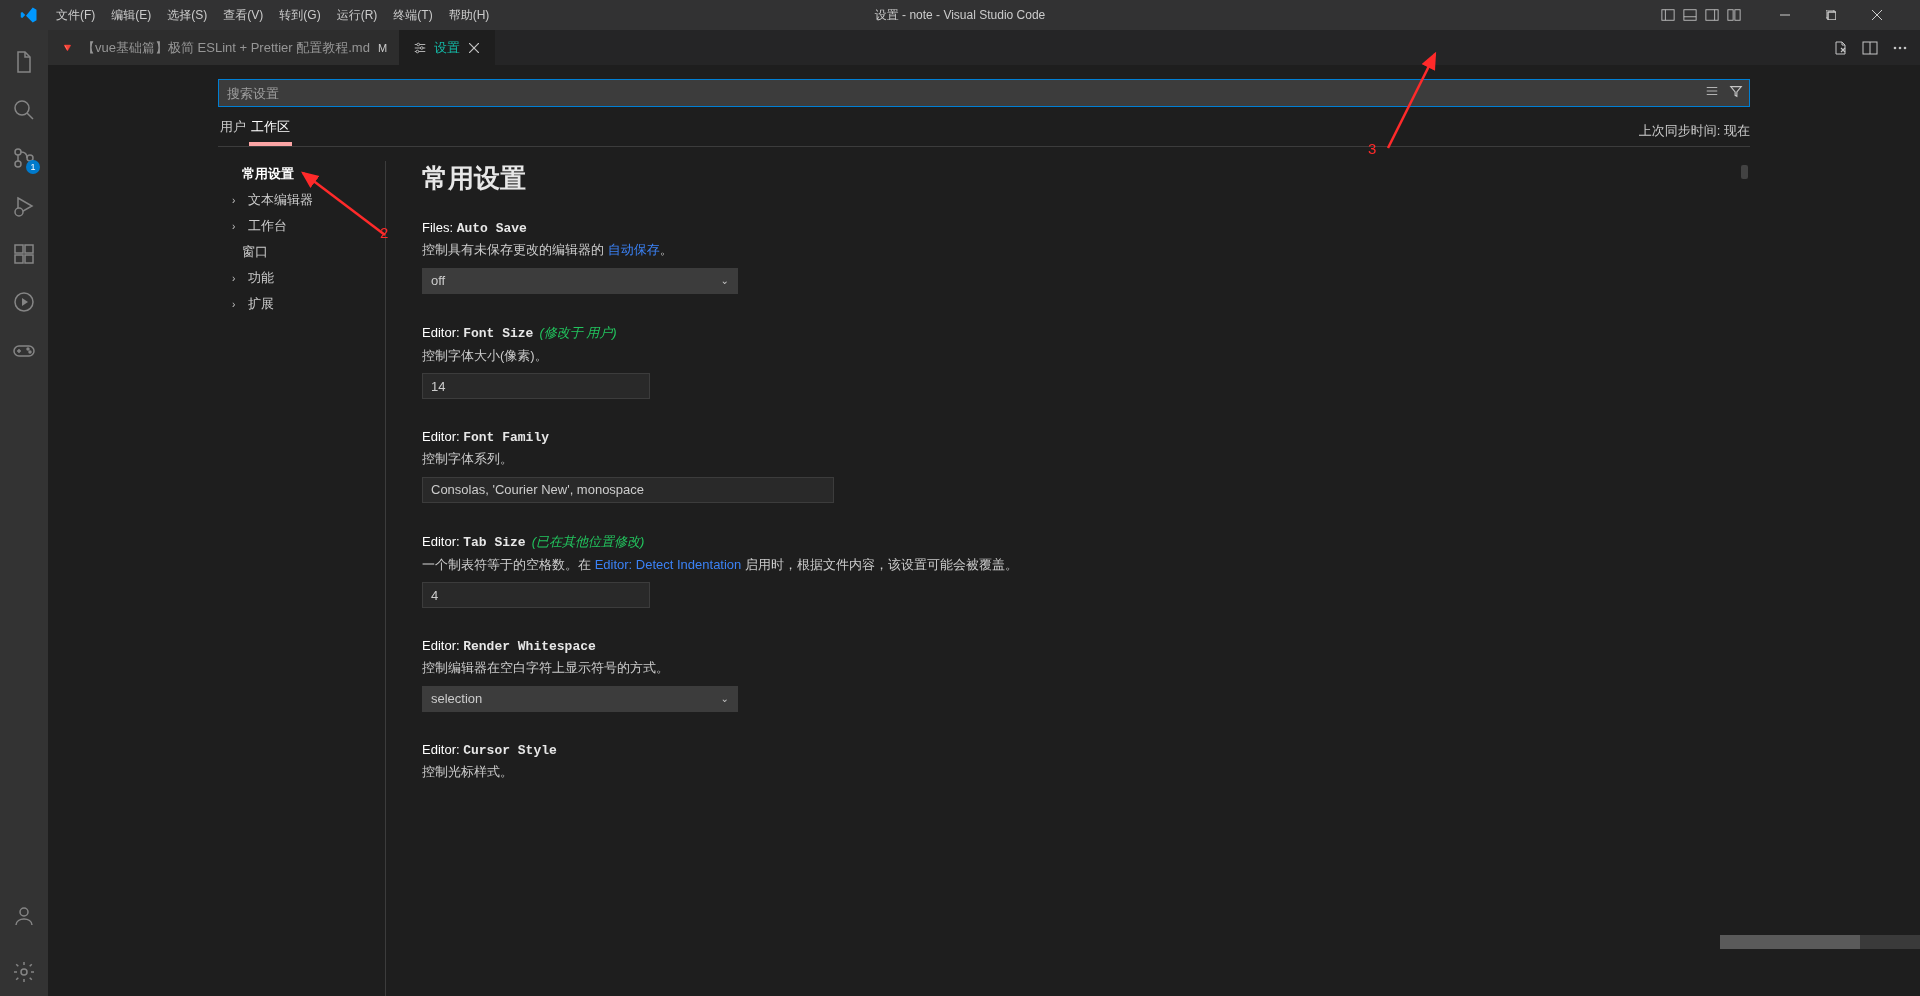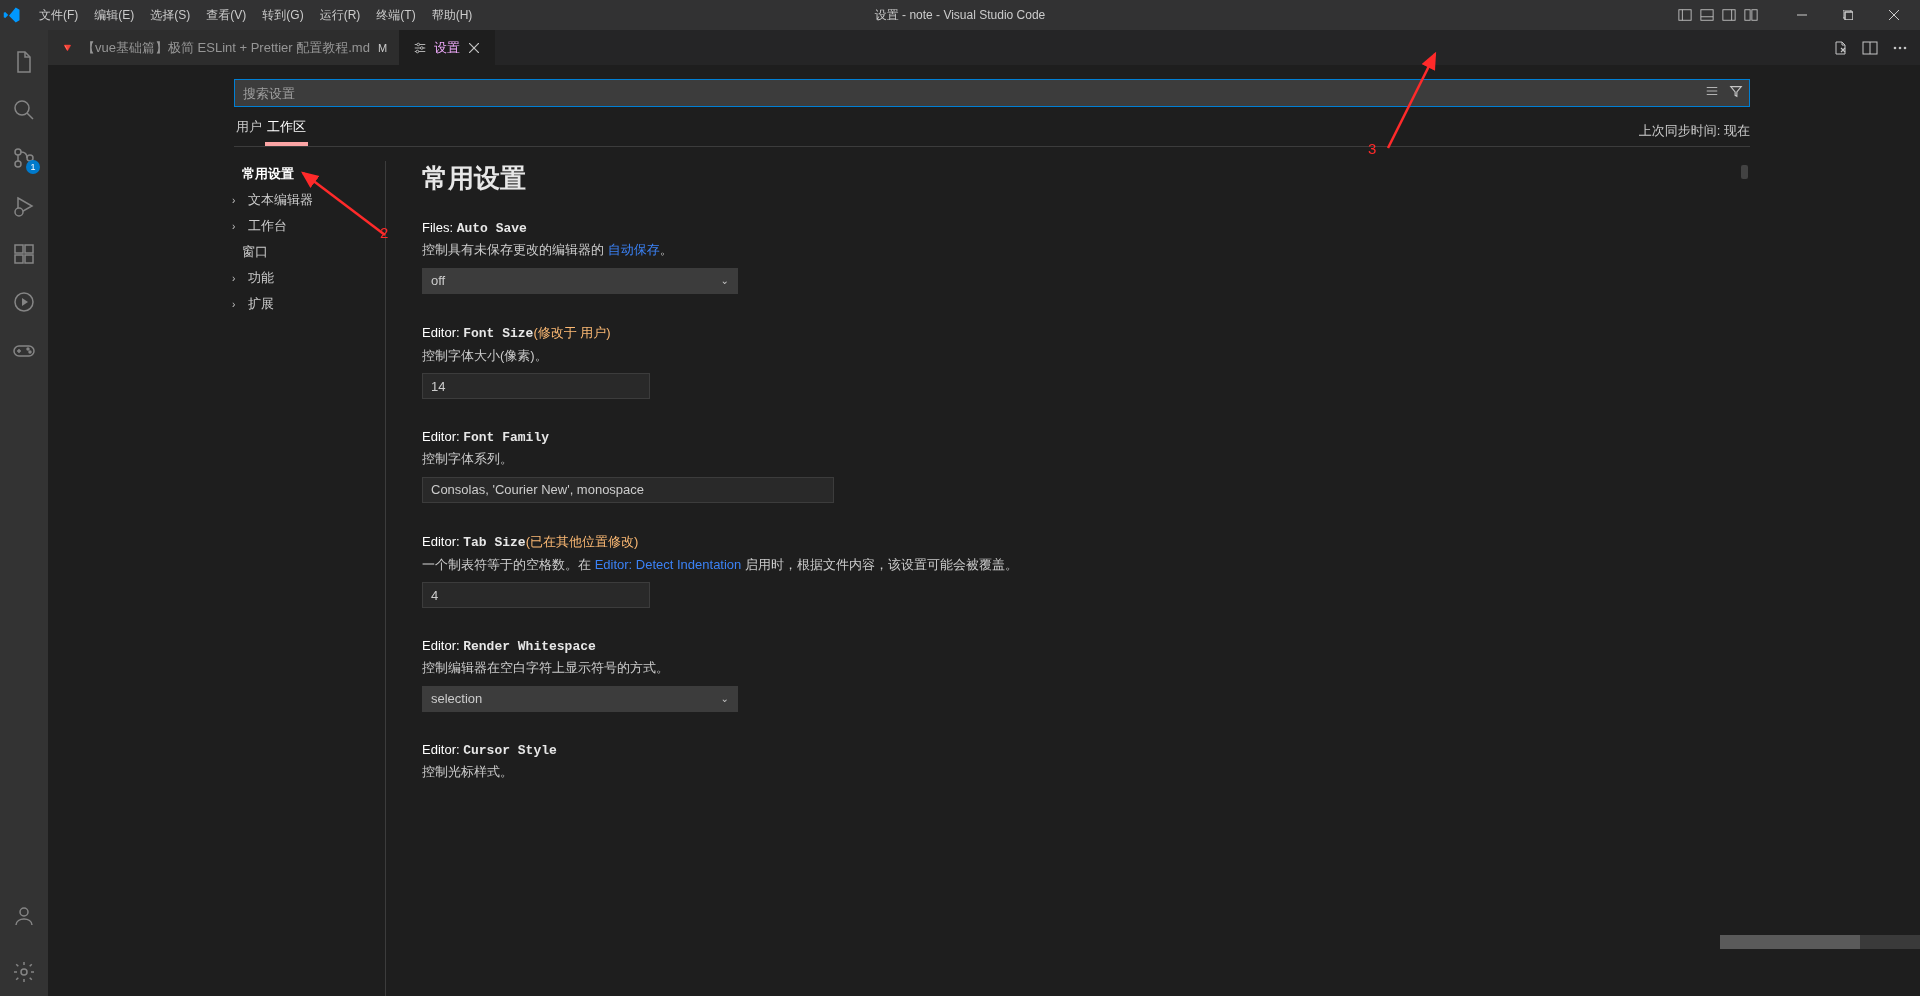--- a/index.html
+++ b/index.html
@@ -5,21 +5,21 @@
   * { box-sizing: border-box; margin: 0; padding: 0; }
   html, body {
     width: 1920px; height: 996px; overflow: hidden;
     font-family: "Segoe UI", "Microsoft YaHei", sans-serif;
     background: #1e1e1e; color: #cccccc; font-size: 13px;
     position: relative;
   }
   
   .titlebar {
     height: 30px; background: #323233; display: flex; align-items: center;
-    padding: 0 3px; position: relative;
+    padding: 0 20px; position: relative;
   }
   .titlebar .vsc-logo { width: 18px; height: 18px; margin-right: 10px; }
   .menubar { display: flex; gap: 0; }
   .menubar .menu-item { padding: 4px 8px; color: #cccccc; font-size: 12px; cursor: default; }
   .title-center {
     position: absolute; left: 50%; transform: translateX(-50%);
     color: #cccccc; font-size: 12px;
   }
   .titlebar-right { margin-left: auto; display: flex; align-items: center; gap: 4px; }
   .layout-icons { display: flex; gap: 6px; margin-right: 16px; }
@@ -46,33 +46,33 @@
   
   .tabbar {
     position: absolute; left: 48px; right: 0; top: 30px; height: 35px;
     background: #252526; display: flex; align-items: stretch;
   }
   .tab {
     display: flex; align-items: center; padding: 0 12px; gap: 6px;
     background: #2d2d2d; color: #969696; font-size: 13px; border-right:1px solid #1e1e1e;
     position: relative;
   }
-  .tab.active { background: #1e1e1e; color: #f0abfc; }
+  .tab.active { background: #1e1e1e; color: #14b8a6; }
   .tab .tab-icon { width:16px; height:16px; display:flex; align-items:center; justify-content:center; font-size:12px;}
   .tab .close { width:16px; height:16px; display:flex; align-items:center; justify-content:center; color:#c5c5c5; }
   .tab .modified { color:#cccccc; font-size:11px; margin-left:2px;}
   .tabbar-actions { margin-left:auto; display:flex; align-items:center; gap:14px; padding-right:12px; color:#c5c5c5; }
   .tabbar-actions .taicon { width:16px; height:16px; display:flex; align-items:center; justify-content:center; }
 
   
   .editor-area {
     position:absolute; left:48px; right:0; top:65px; bottom:0;
     background:#1e1e1e; display:flex; flex-direction:column;
   }
-  .settings-header { padding:14px 0 0 16px; }
+  .settings-header { padding:14px 0 0 0; }
   .search-wrap { margin: 0 170px 0 170px; position:relative; }
   .search-input {
     width:100%; height:28px; background:#3c3c3c; border:1px solid #007fd4;
     color:#cccccc; padding:0 50px 0 8px; font-size:13px; outline:none;
   }
   .search-input::placeholder { color:#a0a0a0; }
   .search-actions { position:absolute; right:6px; top:4px; display:flex; gap:8px; color:#c5c5c5; }
   .search-actions .saicon { width:16px; height:16px; display:flex; align-items:center; justify-content:center; }
 
   .scope-row {
@@ -100,21 +100,21 @@
   .toc-item.selected { color:#ffffff; font-weight:600; }
   
   .content {
     flex:1; padding-left:36px; overflow-y:auto; position:relative;
   }
   .content h1 { font-size:26px; font-weight:700; color:#e7e7e7; margin-bottom:24px; }
   .setting { margin-bottom:30px; max-width:800px; }
   .setting .label { font-size:13px; color:#e7e7e7; margin-bottom:4px; }
   .setting .label .scope { color:#ffffff; }
   .setting .label .bold { font-weight:600;font-family:Liberation Mono, monospace; }
-  .setting .label .hint { color:#fdba74; font-weight:400;}
+  .setting .label .hint { font-style:italic; color:#22c55e; margin-left:6px; font-weight:400;}
   .setting .desc { font-size:13px; color:#cccccc; margin-bottom:8px; line-height:1.5;}
   .setting .desc a, .link { color:#3b82f6; cursor:pointer; }
   .select {
     display:flex; align-items:center; justify-content:space-between;
     background:#3c3c3c; border:1px solid #3c3c3c; height:26px; padding:0 8px;
     width:316px; color:#cccccc;
   }
   .select .chev { color:#c5c5c5; font-size:10px;}
   .textinput {
     background:#292929; border:1px solid #3c3c3c; height:26px; padding:0 8px;

